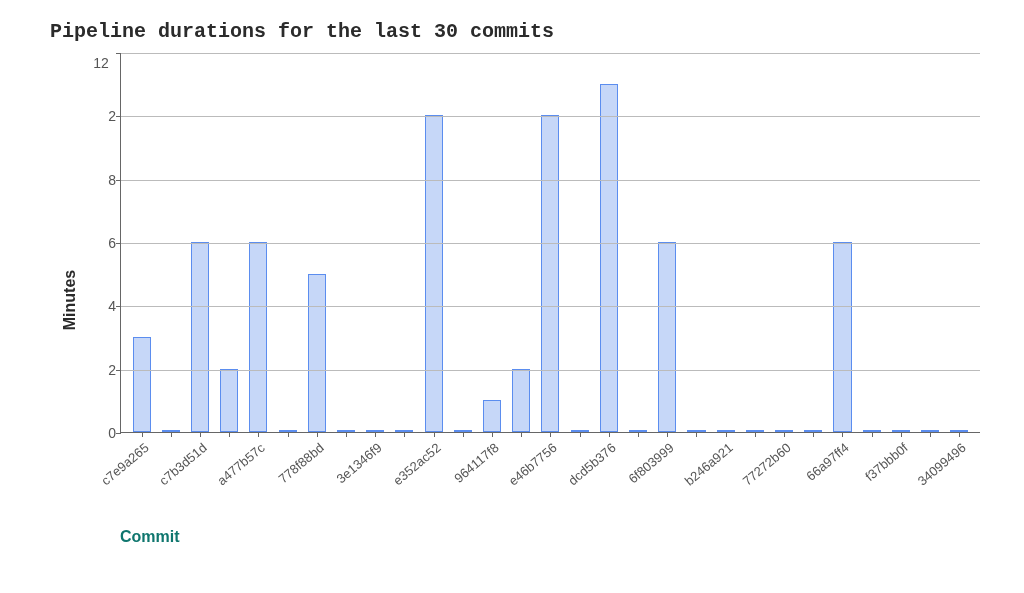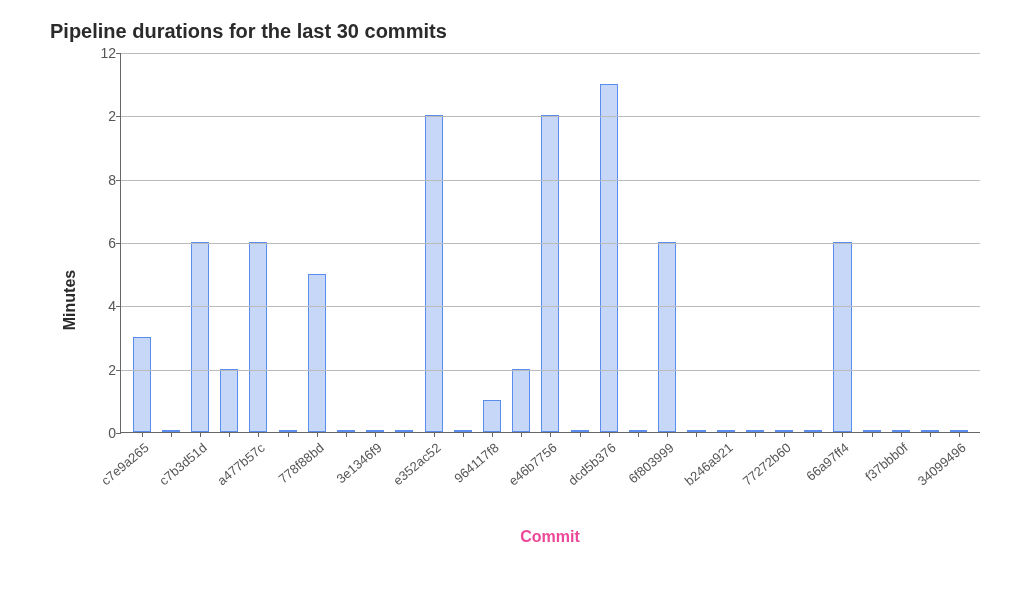--- a/index.html
+++ b/index.html
@@ -12,20 +12,21 @@
     }
     .chart-container {
       padding: 20px 40px 20px 20px;
     }
     .chart-title {
       font-size: 20px;
       font-weight: 700;
       color: #2b2b2b;
       margin-bottom: 6px;
       margin-left: 30px;
+      font-family: Liberation Mono, monospace;
     }
     .chart-area {
       position: relative;
       margin-left: 100px;
       margin-top: 10px;
     }
     .y-axis-label {
       position: absolute;
       left: -80px;
       top: 50%;
@@ -106,24 +107,24 @@
       font-size: 13px;
       color: #555;
       white-space: nowrap;
       text-align: right;
     }
     .x-tick-label span {
       display: inline-block;
       transform: translateX(-100%);
     }
     .x-axis-label {
-      text-align: center;
+      text-align: left;
       font-weight: 700;
       font-size: 16px;
-      color: #ec4899;
+      color: #0f766e;
       margin-top: 95px;
       width: 860px;
     }
   </style>
 </head>
 <body>
 
 <div class="chart-container">
   <h2 class="chart-title">Pipeline durations for the last 30 commits</h2>
   <div class="chart-area">
@@ -274,17 +275,17 @@
         <div class="y-tick-mark" style="top: 190px;"></div>
         <div class="y-tick" style="top: 190px;">6</div>
         <div class="gridline" style="top: 126.667px;"></div>
         <div class="y-tick-mark" style="top: 126.667px;"></div>
         <div class="y-tick" style="top: 126.667px;">8</div>
         <div class="gridline" style="top: 63.3333px;"></div>
         <div class="y-tick-mark" style="top: 63.3333px;"></div>
         <div class="y-tick" style="top: 63.3333px;">2</div>
         <div class="gridline" style="top: 0px;"></div>
         <div class="y-tick-mark" style="top: 0px;"></div>
-        <div class="y-tick" style="top: 0px;">12</div>
+        <div class="y-tick" style="top: 10px; text-align: center;">12</div>
       </div>
     <div class="x-axis-label">Commit</div>
   </div>
 </div>
 
 </body></html>

